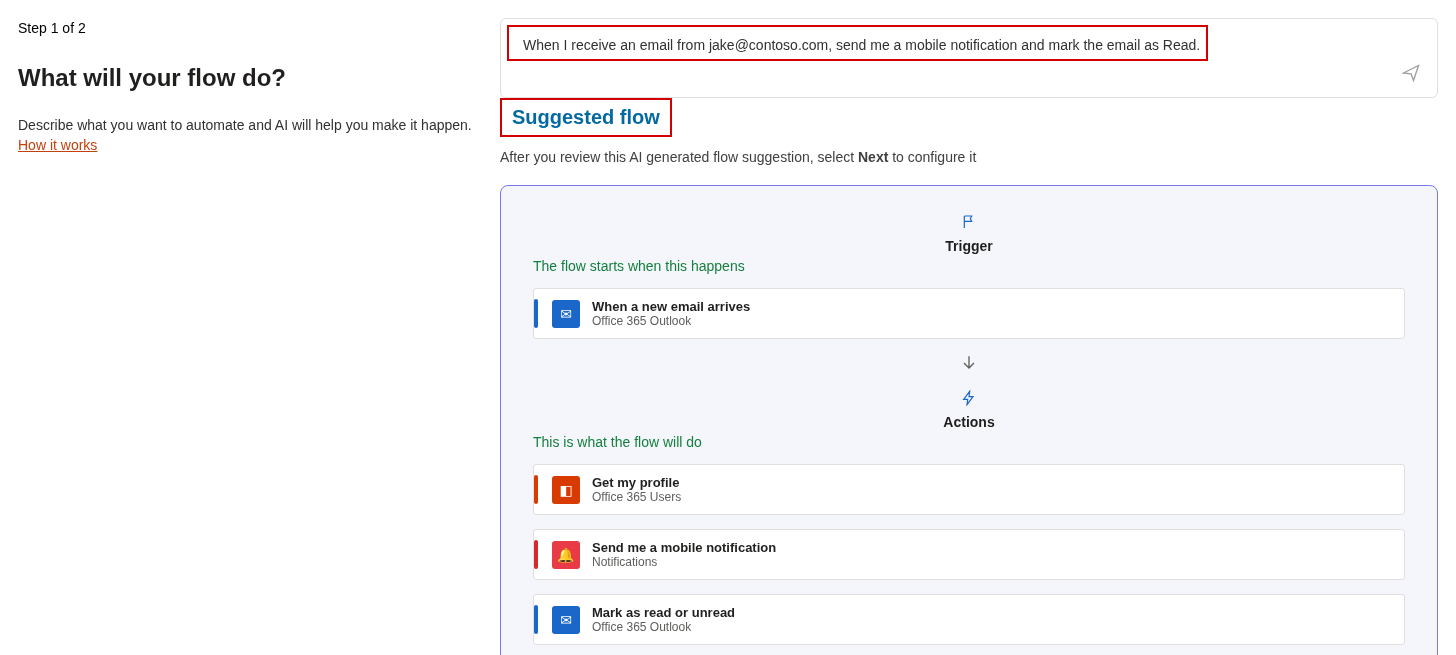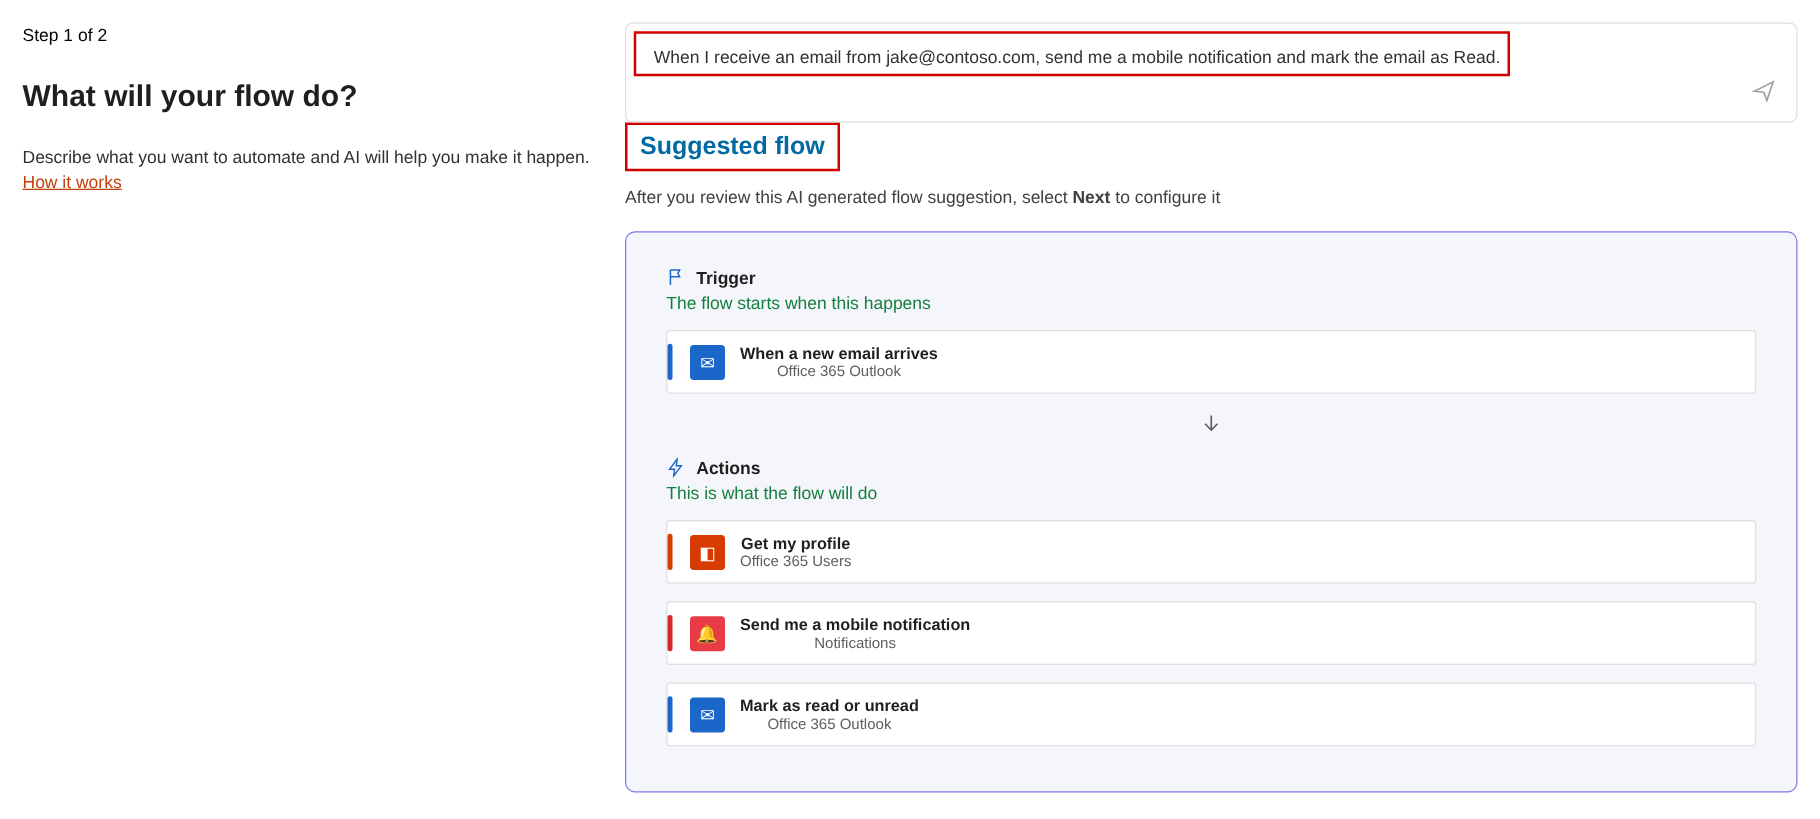--- a/index.html
+++ b/index.html
@@ -94,20 +94,21 @@
       border: 1.5px solid #7a7ae6;
       border-radius: 8px;
       background: #f4f6fc;
       padding: 28px 32px 36px 32px;
     }
     .section-header {
       display: flex;
       align-items: center;
       gap: 8px;
       margin-bottom: 4px;
+      flex-direction: column;
     }
     .section-header .ico { width: 16px; height: 16px; }
     .section-title {
       font-size: 14px;
       font-weight: 600;
       color: #201f1e;
     }
     .section-desc {
       font-size: 14px;
       color: #15803d;
@@ -141,21 +142,21 @@
       border-radius: 3px;
       display: flex;
       align-items: center;
       justify-content: center;
       flex-shrink: 0;
     }
     .si-outlook { background: #1b66c9; }
     .si-office { background: #d83b01; }
     .si-notif { background: #e83b46; }
     .step-icon span { color: #fff; font-size: 14px; line-height: 1; }
-    .step-info { display: flex; flex-direction: column; align-items: center; }
+    .step-info { display: flex; flex-direction: column; }
     .step-title { font-size: 13px; font-weight: 600; color: #201f1e; }
     .step-sub { font-size: 12px; color: #605e5c; }
     .arrow-down {
       text-align: center;
       color: #605e5c;
       margin: 6px 0 14px 0;
     }
     .arrow-down svg { width: 20px; height: 20px; }
     .trigger-ico { color: #1b66c9; }
     .actions-ico { color: #1b66c9; }

